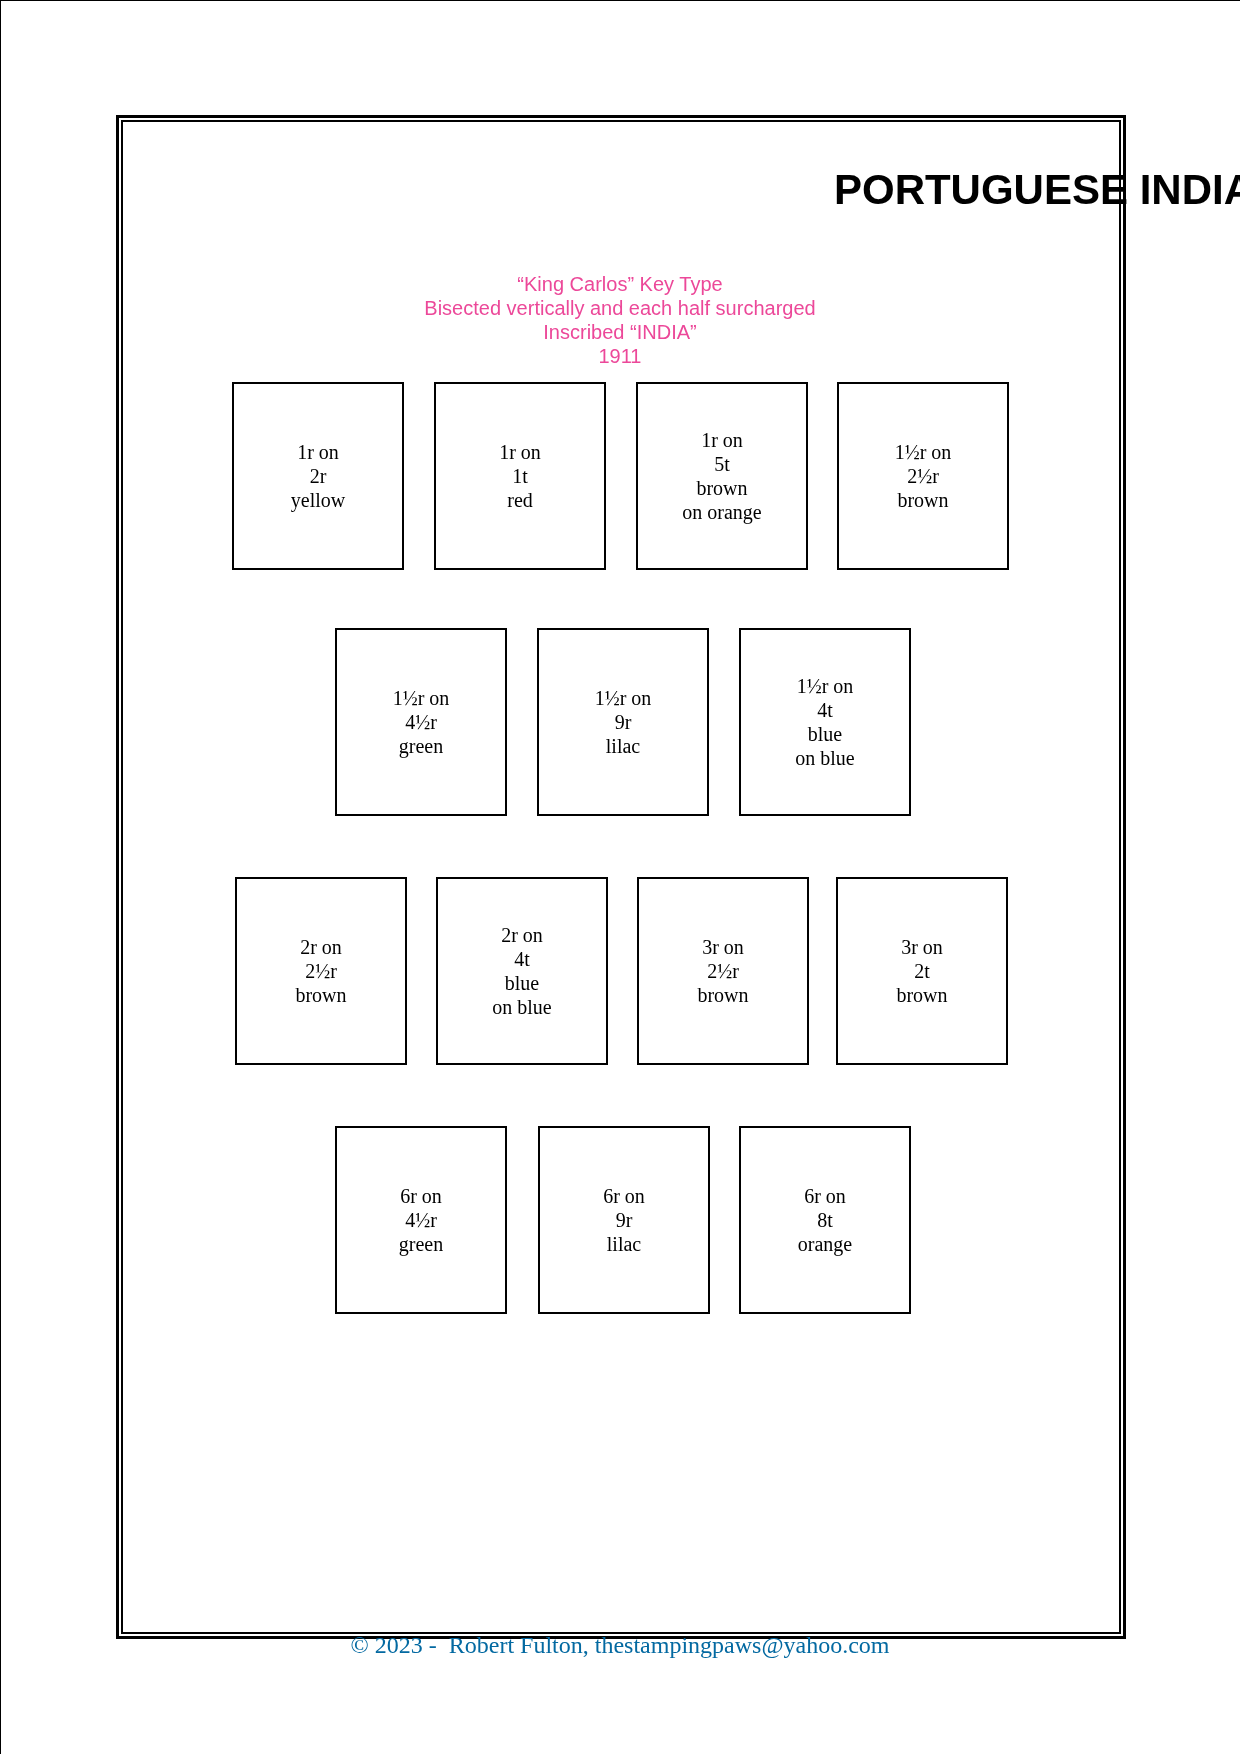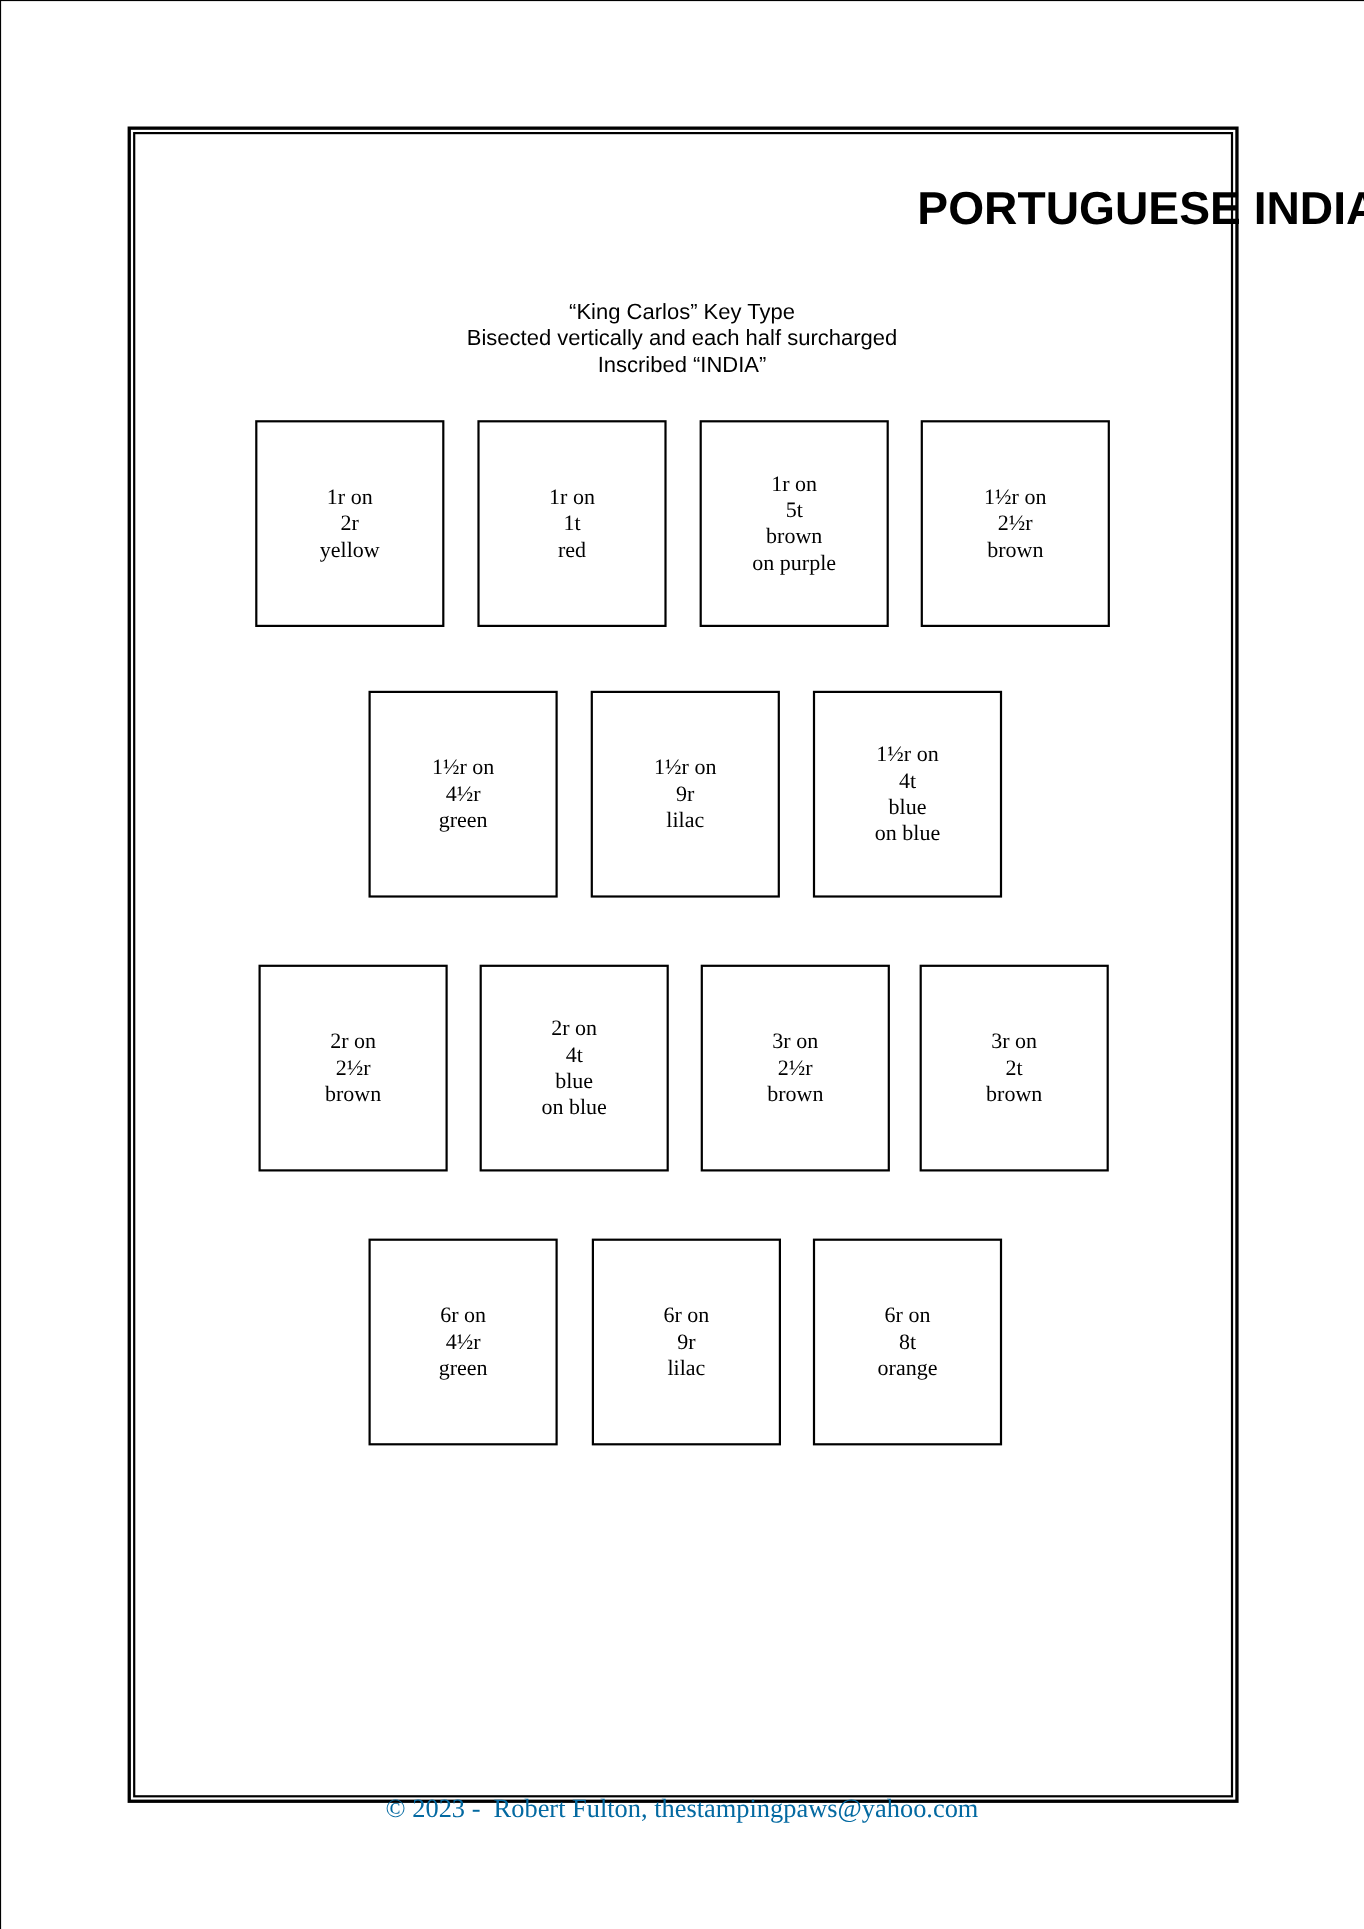--- a/index.html
+++ b/index.html
@@ -6,21 +6,21 @@
     body { width: 1240px; height: 1754px; position: relative; overflow: hidden; }
     .page-edge { position: absolute; left: 0; top: 0; width: 1240px; height: 1754px;
       border-top: 1px solid #000; border-left: 1px solid #000; box-sizing: border-box; }
     .frame-outer { position: absolute; left: 116px; top: 115px; width: 1010px; height: 1524px;
       border: 3px solid #000; box-sizing: border-box; }
     .frame-inner { position: absolute; left: 2px; top: 2px; right: 2px; bottom: 2px;
       border: 2px solid #000; }
     .title { position: absolute; left: 0; width: 1240px; top: 166px; text-align: right;
       font-family: "Liberation Sans", sans-serif; font-weight: bold; font-size: 42px; color: #000; margin: 0; padding-left: 14px; }
     .subtitle { position: absolute; left: 0; width: 1240px; top: 272px; text-align: center;
-      font-family: "Liberation Sans", sans-serif; font-size: 20px; line-height: 24px; color: #000000; }
+      font-family: "Liberation Sans", sans-serif; font-size: 20px; line-height: 24px; color: #ec4899; }
     .subtitle div { white-space: nowrap; }
     .box { position: absolute; width: 172px; height: 188px; border: 2px solid #000; box-sizing: border-box;
       display: flex; align-items: center; justify-content: center; text-align: center;
       font-family: "Liberation Serif", serif; font-size: 20px; line-height: 24px; color: #000; }
     .box .lines div { white-space: nowrap; }
     .footer { position: absolute; left: 0; width: 1240px; top: 1632px; text-align: center;
       font-family: "Liberation Serif", serif; font-size: 24px; color: #0369a1; white-space: pre; }
   </style>
 </head>
 <body>
@@ -30,20 +30,21 @@
 <div class="frame-outer">
   <div class="frame-inner"></div>
 </div>
 
 <h1 class="title">PORTUGUESE INDIA</h1>
 
 <div class="subtitle">
   <div>“King Carlos” Key Type</div>
   <div>Bisected vertically and each half surcharged</div>
   <div>Inscribed “INDIA”</div>
+  <div>1911</div>
 </div>
 
 <div class="box" style="left:232px; top:382px;">
   <div class="lines">
     <div>1r on</div>
     <div>2r</div>
     <div>yellow</div>
   </div>
 </div>
 <div class="box" style="left:434px; top:382px;">
@@ -51,21 +52,21 @@
     <div>1r on</div>
     <div>1t</div>
     <div>red</div>
   </div>
 </div>
 <div class="box" style="left:636px; top:382px;">
   <div class="lines">
     <div>1r on</div>
     <div>5t</div>
     <div>brown</div>
-    <div>on purple</div>
+    <div>on orange</div>
   </div>
 </div>
 <div class="box" style="left:837px; top:382px;">
   <div class="lines">
     <div>1½r on</div>
     <div>2½r</div>
     <div>brown</div>
   </div>
 </div>
 

